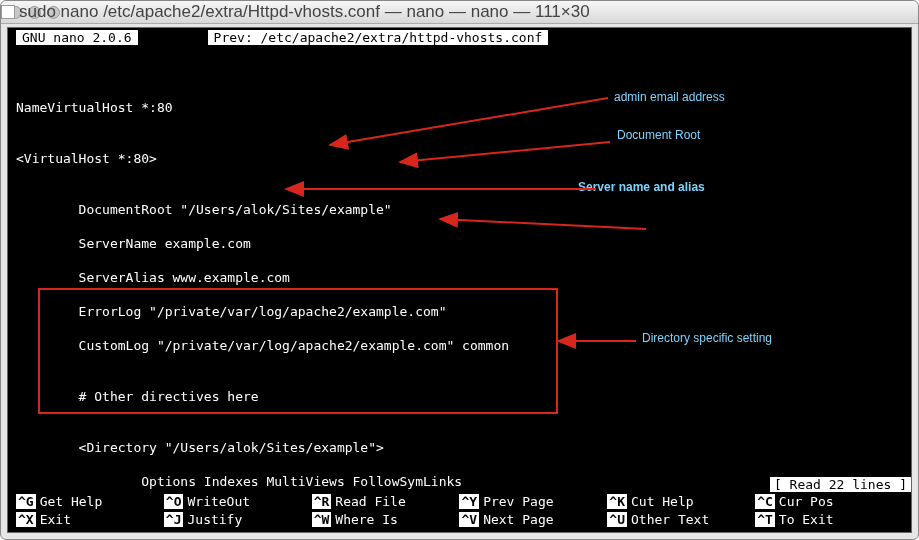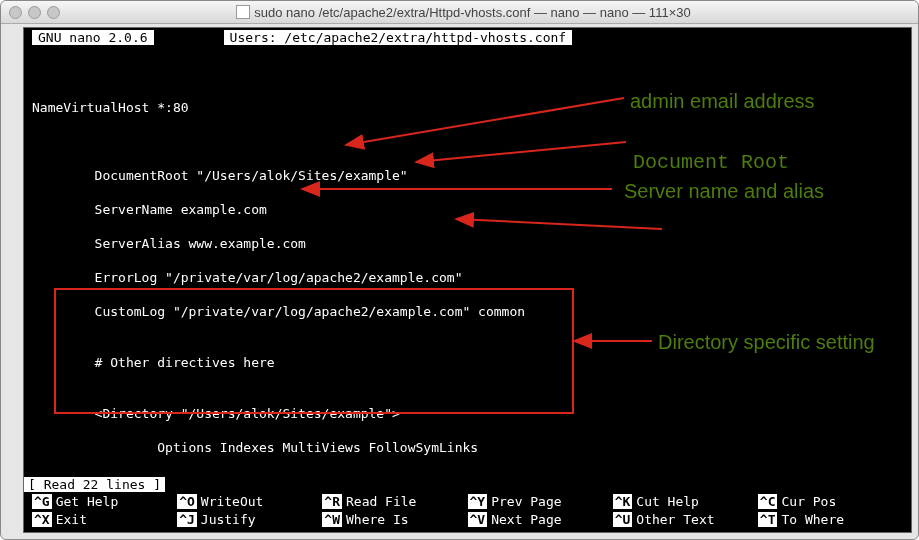--- a/index.html
+++ b/index.html
@@ -1,36 +1,36 @@
 <!DOCTYPE html>
 <html><head>
 <meta charset="utf-8">
 <style>
   html,body{margin:0;padding:0;width:919px;height:540px;background:#fff;font-family:Menlo,Monaco,Consolas,monospace;font-size:13px;overflow:hidden;}
   .window{position:relative;width:917px;height:538px;border:1px solid #888;border-radius:6px;background:#e6e6e6;box-shadow:inset 0 1px 0 #fff;}
   .titlebar{height:22px;background:linear-gradient(#f6f6f6,#d8d8d8);border-bottom:1px solid #aaa;border-radius:6px 6px 0 0;display:flex;align-items:center;padding:0 8px;position:relative;}
   .tl-buttons{display:flex;gap:6px;}
   .tl-btn{width:11px;height:11px;border-radius:50%;background:#c7c7c7;border:1px solid #9a9a9a;}
-  .tl-title{position:absolute;left:0;right:0;text-align:center;font-size:13px;color:#444;font-family:"Lucida Grande",Helvetica,Arial,sans-serif;padding-left:8px;}
+  .tl-title{position:absolute;left:0;right:0;font-size:17px;color:#444;font-family:"Lucida Grande",Helvetica,Arial,sans-serif;}
   .tl-icon{display:inline-block;width:12px;height:12px;background:#fff;border:1px solid #999;margin-right:4px;vertical-align:-2px;}
-  .term{position:absolute;left:6px;right:6px;top:26px;bottom:6px;background:#000;color:#fff;border:1px solid #666;overflow:hidden;margin-left:16px;}
+  .term{position:absolute;left:6px;right:6px;top:26px;bottom:6px;background:#000;color:#fff;border:1px solid #666;overflow:hidden;}
   .nano-header{display:flex;align-items:center;height:18px;}
   .nano-app{background:#fff;color:#000;padding:0 6px;margin-left:8px;white-space:pre;}
   .nano-file{background:#fff;color:#000;padding:0 6px;margin-left:70px;white-space:pre;}
   .content{position:relative;padding:2px 8px 0 8px;white-space:pre;line-height:17px;}
   .line{white-space:pre;}
   
-  .status-row{position:absolute;left:0;right:0;bottom:40px;text-align:left;}
+  .status-row{position:absolute;left:0;right:0;bottom:40px;text-align:right;}
   .status-pill{display:inline-block;background:#fff;color:#000;padding:0 4px;}
   
   .footer{position:absolute;left:0;right:0;bottom:0;height:36px;padding:0 8px 4px 8px;display:grid;grid-template-columns:repeat(6,1fr);grid-template-rows:1fr 1fr;}
   .fk{display:flex;align-items:center;}
   .fk .cap{background:#fff;color:#000;padding:0 2px;margin-right:4px;font-weight:bold;}
   
-  .anno{position:absolute;color:#4d7c0f;font-family:"Arial",sans-serif;font-size:20px;pointer-events:none;}
+  .anno{position:absolute;color:#7dd3fc;font-family:"Arial",sans-serif;font-size:12px;pointer-events:none;}
   .arrow{position:absolute;pointer-events:none;}
   .arrow line{stroke:#d8261c;stroke-width:2;}
   .arrow .head{fill:#d8261c;}
   .dir-box{position:absolute;border:2px solid #d8261c;pointer-events:none;}
 </style>
 </head>
 <body>
 
 <div class="window">
   <div class="titlebar">
@@ -40,27 +40,28 @@
       <div class="tl-btn"></div>
     </div>
     <div class="tl-title">
       <span class="tl-icon"></span><span>sudo nano /etc/apache2/extra/Httpd-vhosts.conf — nano — nano — 111×30</span>
     </div>
   </div>
 
   <div class="term">
     <div class="nano-header">
       <span class="nano-app">GNU nano 2.0.6</span>
-      <span class="nano-file">Users: /etc/apache2/extra/httpd-vhosts.conf</span>
+      <span class="nano-file">Prev: /etc/apache2/extra/httpd-vhosts.conf</span>
     </div>
 
     <div class="content">
 <div class="line"> </div>
 <div class="line">NameVirtualHost *:80</div>
 <div class="line"></div>
+<div class="line">&lt;VirtualHost *:80&gt;</div>
 <div class="line"></div>
 <div class="line">        DocumentRoot "/Users/alok/Sites/example"</div>
 <div class="line">        ServerName example.com</div>
 <div class="line">        ServerAlias www.example.com</div>
 <div class="line">        ErrorLog "/private/var/log/apache2/example.com"</div>
 <div class="line">        CustomLog "/private/var/log/apache2/example.com" common</div>
 <div class="line"></div>
 <div class="line">        # Other directives here</div>
 <div class="line"></div>
 <div class="line">        &lt;Directory "/Users/alok/Sites/example"&gt;</div>
@@ -69,22 +70,22 @@
 
 
 
 <div class="line"></div>
 
     </div>
 
     <div class="dir-box" style="left:30px;top:260px;width:516px;height:122px;"></div>
 
     <div class="anno" style="left:606px;top:62px;">admin email address</div>
-    <div class="anno" style="left:609px;top:123px;font-family:Liberation Mono, monospace;">Document Root</div>
-    <div class="anno" style="left:600px;top:152px;">Server name and alias</div>
+    <div class="anno" style="left:609px;top:100px;">Document Root</div>
+    <div class="anno" style="left:570px;top:152px;font-weight:bold;">Server name and alias</div>
     <div class="anno" style="left:634px;top:303px;">Directory specific setting</div>
 
     <svg class="arrow" style="left:0;top:0;width:905px;height:500px;">
       <defs>
         <marker id="ah" markerWidth="10" markerHeight="8" refX="9" refY="4" orient="auto">
           <path d="M0,0 L10,4 L0,8 z" class="head"></path>
         </marker>
       </defs>
 
       <line x1="600" y1="70" x2="322" y2="117" marker-end="url(#ah)"></line>
@@ -142,17 +143,17 @@
         <div class="fk">
           <span class="cap">^V</span>
           <span>Next Page</span>
         </div>
         <div class="fk">
           <span class="cap">^U</span>
           <span>Other Text</span>
         </div>
         <div class="fk">
           <span class="cap">^T</span>
-          <span>To Where</span>
+          <span>To Exit</span>
         </div>
       </div>
   </div>
 </div>
 
 </body></html>

